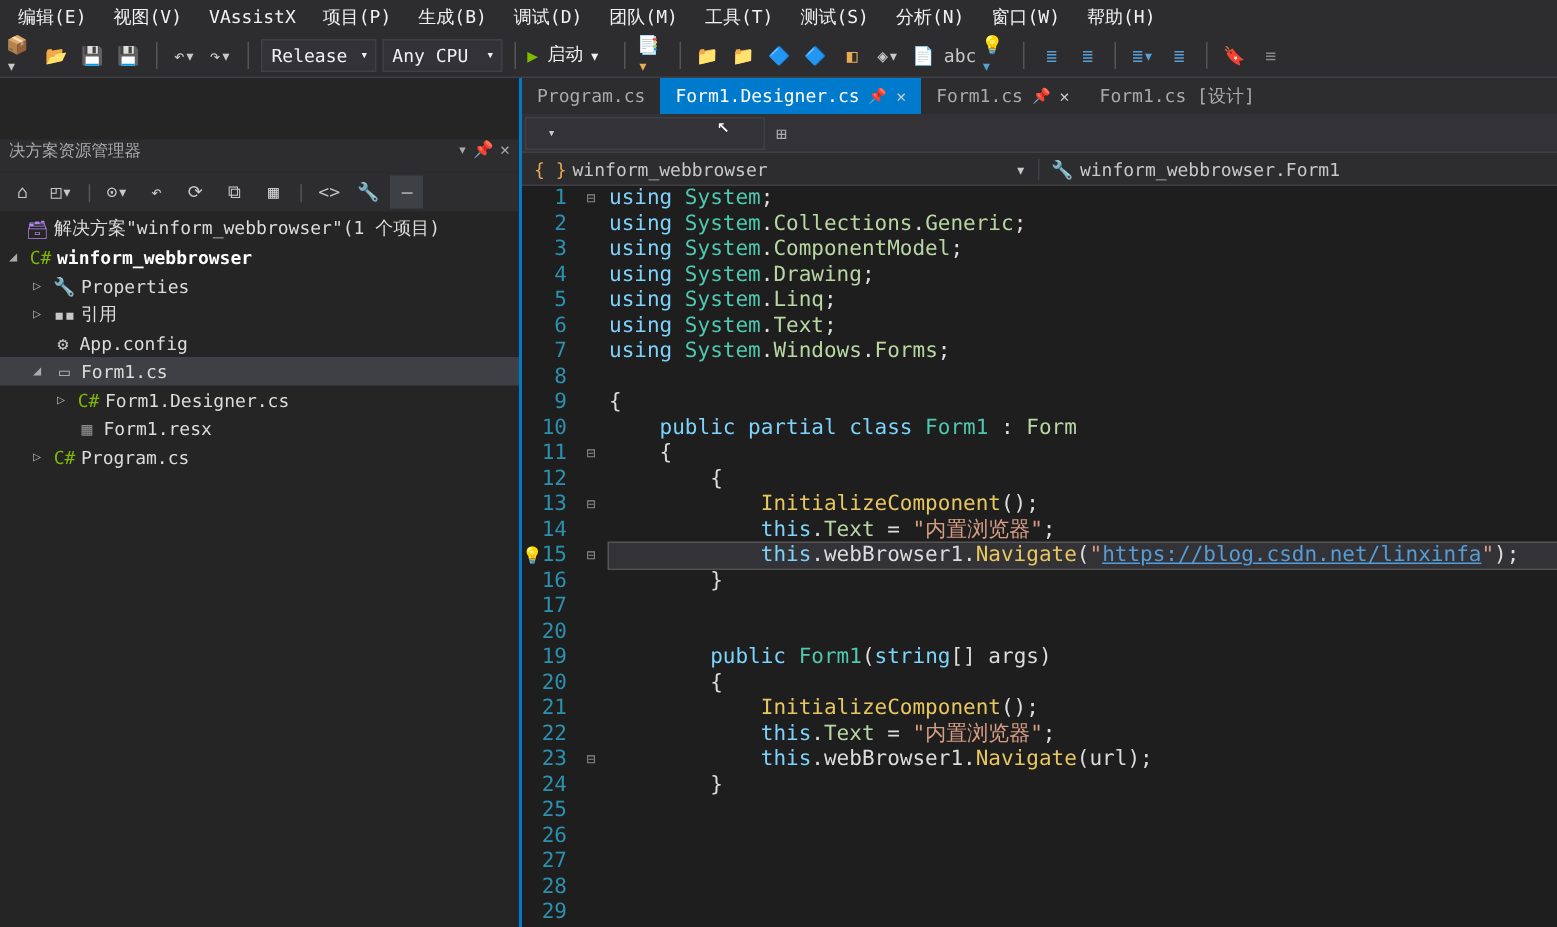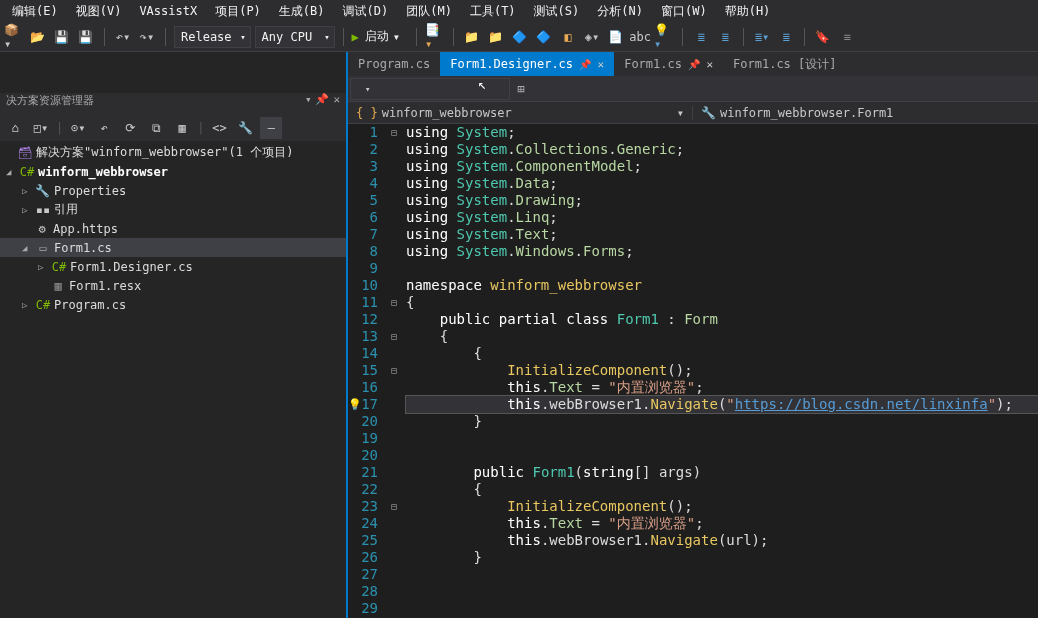--- a/index.html
+++ b/index.html
@@ -55,21 +55,21 @@
 .ic-cls { color: #e8ab53; }
 
 .code { flex: 1; overflow: auto; font-family: Consolas, monospace; font-size: 14px; line-height: 17px; display: flex; }
 .gutter { background: #1e1e1e; width: 38px; text-align: right; color: #2b91af; padding-right: 8px; }
 .gutter div { height: 17px; }
 .fold-col { width: 16px; background: #1e1e1e; }
 .fold-col div { height: 17px; display: flex; align-items: center; justify-content: center; color: #888; font-size: 10px; }
 .code-lines { flex: 1; padding-left: 4px; }
 .code-lines div.line { height: 17px; white-space: pre; }
 .line.hl { background: #333337; outline: 1px solid #555; }
-.kw { color: #ffffff; margin-top: 48px; }
+.kw { color: #7dd3fc; margin-top: 48px; }
 .type { color: #4ec9b0; }
 .itf { color: #b8d7a3; }
 .str { color: #d69d85; }
 .meth { color: #e8c760; text-align: right; }
 .prop { color: #b8d7a3; }
 .ns { color: #e8c760; }
 .txt { color: #dcdcdc; }
 .url { color: #569cd6; text-decoration: underline; }
 .bulb { position: absolute; color: #ffcc00; font-size: 11px; }
 
@@ -170,21 +170,21 @@
           <span class="icon i-wrench">🔧</span>
           <span>Properties</span>
         </div>
       <div class="tree-item" style="padding-left:22px">
           <span class="arrow">▷</span>
           <span class="icon i-ref">▪▪</span>
           <span>引用</span>
         </div>
       <div class="tree-item" style="padding-left:34px">
           <span class="icon i-cfg">⚙</span>
-          <span>App.https</span>
+          <span>App.config</span>
         </div>
       <div class="tree-item sel" style="padding-left:22px">
           <span class="arrow">◢</span>
           <span class="icon" style="color:#a8a8a8">▭</span>
           <span>Form1.cs</span>
         </div>
       <div class="tree-item" style="padding-left:38px">
           <span class="arrow">▷</span>
           <span class="icon i-cs">C#</span>
           <span>Form1.Designer.cs</span>
@@ -295,27 +295,25 @@
           <div></div>
           <div></div>
           <div></div>
           <div></div>
           <div></div>
         </div>
       <div class="code-lines" style="position:relative">
           <div class="line"><span class="kw">using </span><span class="type">System</span><span class="txt">;</span></div>
           <div class="line"><span class="kw">using </span><span class="type">System</span><span class="txt">.</span><span class="itf">Collections</span><span class="txt">.</span><span class="itf">Generic</span><span class="txt">;</span></div>
           <div class="line"><span class="kw">using </span><span class="type">System</span><span class="txt">.</span><span class="itf">ComponentModel</span><span class="txt">;</span></div>
-          <div class="line"><span class="kw">using </span><span class="type">System</span><span class="txt">.</span><span class="itf">Data</span><span class="txt">;</span></div>
           <div class="line"><span class="kw">using </span><span class="type">System</span><span class="txt">.</span><span class="itf">Drawing</span><span class="txt">;</span></div>
           <div class="line"><span class="kw">using </span><span class="type">System</span><span class="txt">.</span><span class="itf">Linq</span><span class="txt">;</span></div>
           <div class="line"><span class="kw">using </span><span class="type">System</span><span class="txt">.</span><span class="itf">Text</span><span class="txt">;</span></div>
           <div class="line"><span class="kw">using </span><span class="type">System</span><span class="txt">.</span><span class="itf">Windows</span><span class="txt">.</span><span class="itf">Forms</span><span class="txt">;</span></div>
           <div class="line"></div>
-          <div class="line"><span class="kw">namespace </span><span class="ns">winform_webbrowser</span></div>
           <div class="line"><span class="txt">{</span></div>
           <div class="line"><span class="txt">    </span><span class="kw">public partial class </span><span class="type">Form1</span><span class="txt"> : </span><span class="itf">Form</span></div>
           <div class="line"><span class="txt">    {</span></div>
           <div class="line"><span class="txt">        {</span></div>
           <div class="line"><span class="txt">            </span><span class="meth">InitializeComponent</span><span class="txt">();</span></div>
           <div class="line"><span class="txt">            </span><span class="kw">this</span><span class="txt">.</span><span class="prop">Text</span><span class="txt"> = </span><span class="str">"内置浏览器"</span><span class="txt">;</span></div>
           <div class="line hl"><span class="bulb" style="left: -54px;">💡</span><span class="txt">            </span><span class="kw">this</span><span class="txt">.webBrowser1.</span><span class="meth">Navigate</span><span class="txt">(</span><span class="str">"</span><span class="url">https://blog.csdn.net/linxinfa</span><span class="str">"</span><span class="txt">);</span></div>
           <div class="line"><span class="txt">        }</span></div>
           <div class="line"></div>
           <div class="line"></div>

